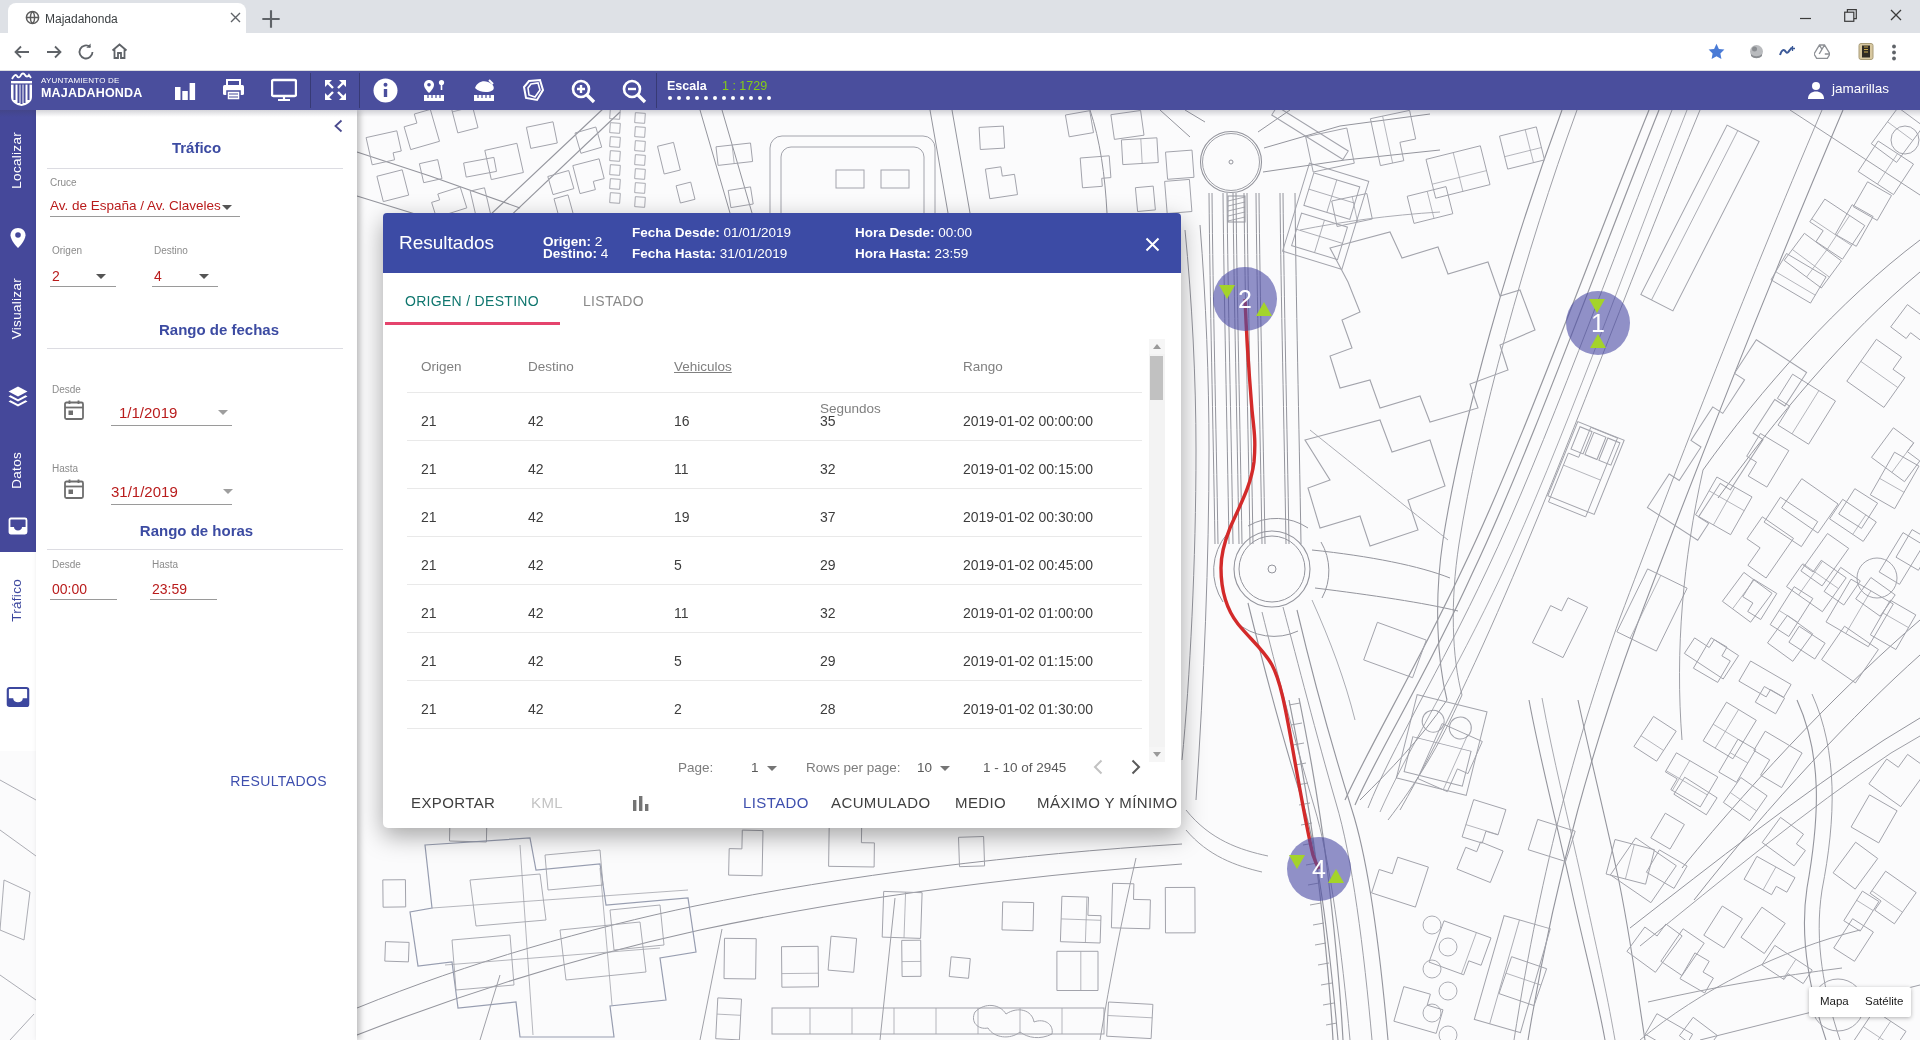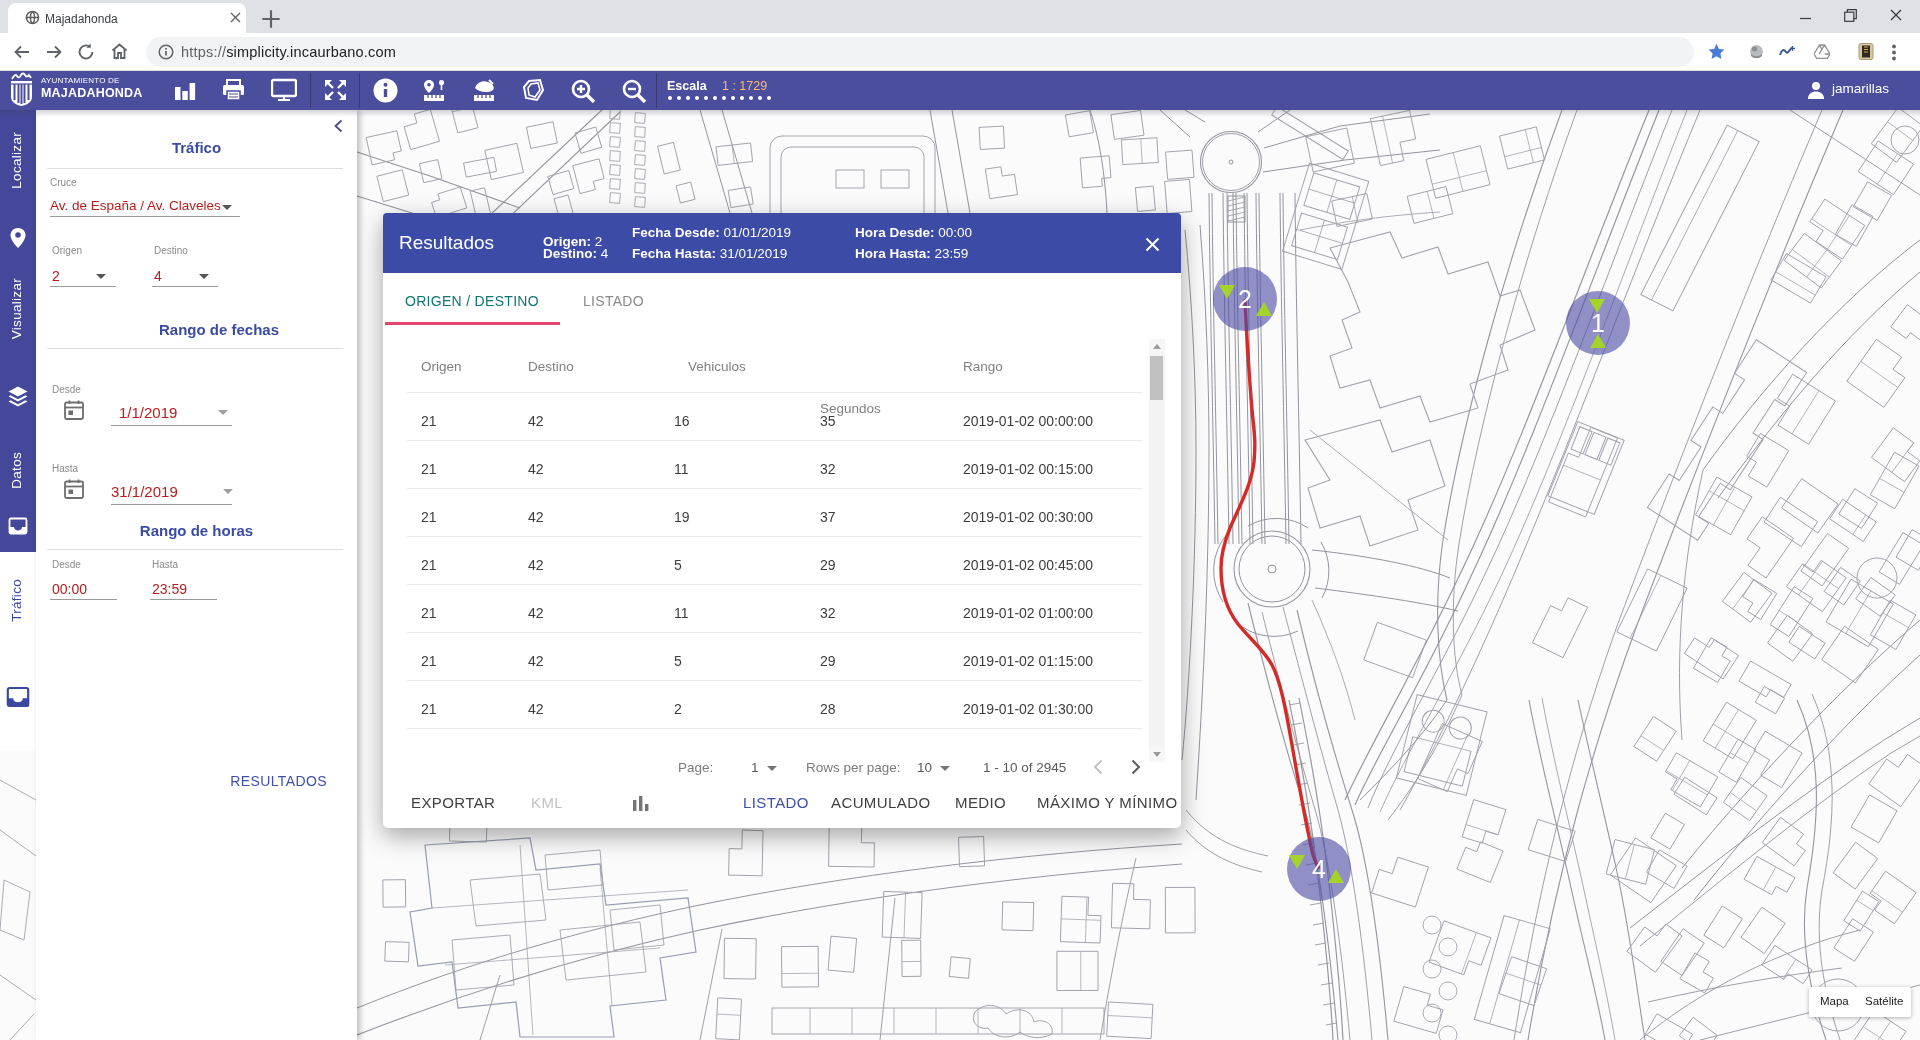--- a/index.html
+++ b/index.html
@@ -16,21 +16,21 @@
 #omnibox { position:absolute; left:146px; top:4px; width:1548px; height:30px; background:#f1f3f4; border-radius:15px; }
 #urltext { position:absolute; left:35px; top:7px; font-size:14.5px; color:#202124; letter-spacing:0.2px; }
 #urltext .scheme { color:#5f6368; }
 
 #appheader { position:absolute; left:0; top:71px; width:1920px; height:39px; background:#4a4e9d; }
 #appheader .sep { position:absolute; top:2px; width:1px; height:35px; background:rgba(0,0,0,0.25); }
 .hic { position:absolute; top:7px; }
 #logotxt1 { position:absolute; left:41px; top:5px; font-size:8px; color:#fff; letter-spacing:0.2px; }
 #logotxt2 { position:absolute; left:41px; top:15px; font-size:12.5px; color:#fff; font-weight:bold; letter-spacing:0.2px; }
 #escala { position:absolute; left:667px; top:8px; color:#fff; font-size:12.5px; font-weight:bold; }
-#escalaval { position:absolute; left:722px; top:8px; color:#fdba74; font-size:12.5px; }
+#escalaval { position:absolute; left:722px; top:8px; color:#84cc16; font-size:12.5px; }
 #user { position:absolute; left:1832px; top:10px; color:#fff; font-size:13.5px; }
 
 #sidebar { position:absolute; left:0; top:110px; width:36px; height:442px; background:#45489a; }
 #sidebar2 { position:absolute; left:0; top:552px; width:36px; height:199px; background:#ffffff; }
 .vtext { position:absolute; writing-mode:vertical-rl; transform:rotate(180deg); color:#fff; font-size:13.5px; letter-spacing:0.3px; }
 #sidebar2 .vtext { color:#3c479e; }
 
 #panel { position:absolute; left:36px; top:110px; width:321px; height:930px; background:#ffffff; box-shadow:3px 0 6px rgba(0,0,0,0.25); }
 #panel .h { position:absolute; width:321px; text-align:center; color:#3c4ba2; font-size:15px; font-weight:bold; }
 #panel .hr { position:absolute; left:11px; width:296px; height:1px; background:#dcdce2; }
@@ -577,21 +577,21 @@
     <div class="minfo" style="left:472px;top:33px;"><b>Hora Hasta:</b> 23:59</div>
     <svg style="position:absolute;left:762px;top:24px" width="15" height="15" viewBox="0 0 15 15">
         <path d="M1.5,1.5 L13.5,13.5 M13.5,1.5 L1.5,13.5" stroke="#fff" stroke-width="2"></path>
       </svg>
   </div>
   <div class="tab-active">ORIGEN / DESTINO</div>
   <div class="tab-inactive">LISTADO</div>
   <div id="tabline"></div>
   <div class="thead" style="left:38px;">Origen</div>
   <div class="thead" style="left:145px;">Destino</div>
-  <div class="thead" style="left:305px;">Vehiculos</div>
+  <div class="thead" style="left:291px;text-decoration:underline;">Vehiculos</div>
   <div class="thead" style="left:437px;margin-top:42px;">Segundos</div>
   <div class="thead" style="left:580px;">Rango</div>
   <div class="rowline" style="top:179px;"></div>
   <div class="cell" style="left:38px;top:200px;">21</div>
   <div class="cell" style="left:145px;top:200px;">42</div>
   <div class="cell" style="left:291px;top:200px;">16</div>
   <div class="cell" style="left:437px;top:200px;">35</div>
   <div class="cell" style="left:580px;top:200px;">2019-01-02 00:00:00</div>
   <div class="rowline" style="top:227px;"></div>
   <div class="cell" style="left:38px;top:248px;">21</div>
@@ -703,28 +703,20 @@
   <svg class="navic" style="left:45px;top:10px" width="18" height="18" viewBox="0 0 18 18">
       <path d="M2,9 H15 M10,3.5 L15.5,9 L10,14.5" fill="none" stroke="#5f6368" stroke-width="1.8"></path>
     </svg>
   <svg class="navic" style="left:77px;top:10px" width="18" height="18" viewBox="0 0 18 18">
       <path d="M15.5,9 A6.5,6.5 0 1 1 13.2,4" fill="none" stroke="#5f6368" stroke-width="1.8"></path>
       <path d="M13.6,0.5 V4.7 H9.3 Z" fill="#5f6368"></path>
     </svg>
   <svg class="navic" style="left:110px;top:9px" width="19" height="19" viewBox="0 0 19 19">
       <path d="M2.5,8.5 L9.5,2.5 L16.5,8.5 M4.5,7.5 V16 H8 V11 H11 V16 H14.5 V7.5" fill="none" stroke="#5f6368" stroke-width="1.8"></path>
     </svg>
-  <div id="omnibox">
-    <svg style="position:absolute;left:12px;top:7px" width="16" height="16" viewBox="0 0 16 16">
-        <circle cx="8" cy="8" r="6.8" fill="none" stroke="#5f6368" stroke-width="1.5"></circle>
-        <path d="M8,7 V11.4" stroke="#5f6368" stroke-width="1.7"></path>
-        <circle cx="8" cy="4.7" r="1" fill="#5f6368"></circle>
-      </svg>
-    <div id="urltext"><span class="scheme">https://</span>simplicity.incaurbano.com</div>
-  </div>
   <svg class="navic" style="left:1708px;top:10px" width="17" height="17" viewBox="0 0 17 17">
       <path d="M8.5,0.8 L10.9,5.9 L16.4,6.6 L12.4,10.4 L13.4,15.9 L8.5,13.2 L3.6,15.9 L4.6,10.4 L0.6,6.6 L6.1,5.9 Z" fill="#4a7bd6"></path>
     </svg>
   <svg class="navic" style="left:1749px;top:11px" width="15" height="15" viewBox="0 0 15 15">
       <circle cx="7.5" cy="7.5" r="6.5" fill="#b9bbbe"></circle>
       <circle cx="5.5" cy="5" r="2.5" fill="#8a8d91"></circle>
       <path d="M2,10 C5,13 10,13 13,10 L13,12 C10,15 5,15 2,12 Z" fill="#8a8d91"></path>
     </svg>
   <svg class="navic" style="left:1779px;top:12px" width="17" height="13" viewBox="0 0 17 13">
       <path d="M1,10 C3,4 5,4 7,7 C9,10 11,3 13,3" fill="none" stroke="#3b5998" stroke-width="2"></path>

